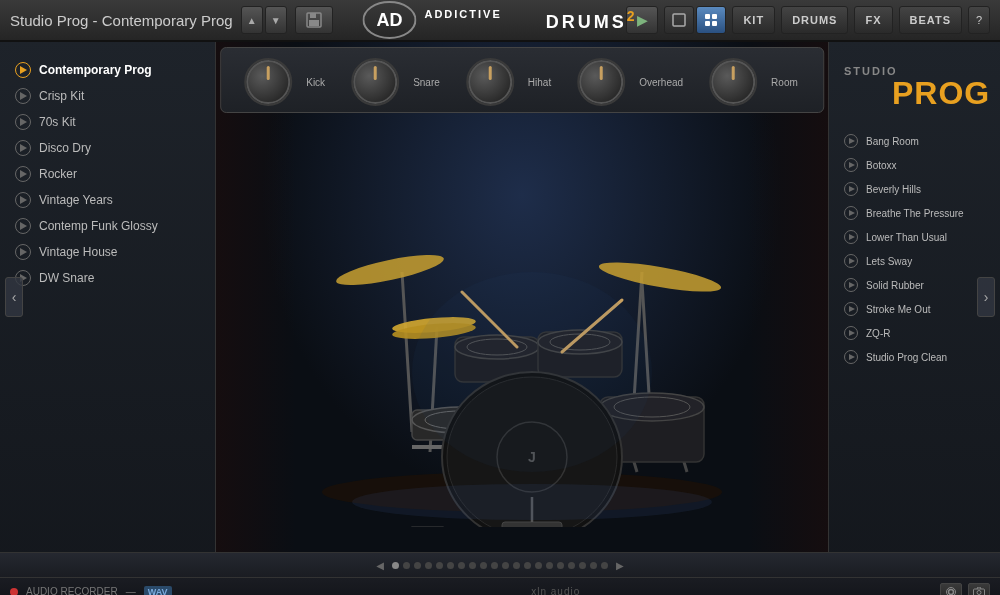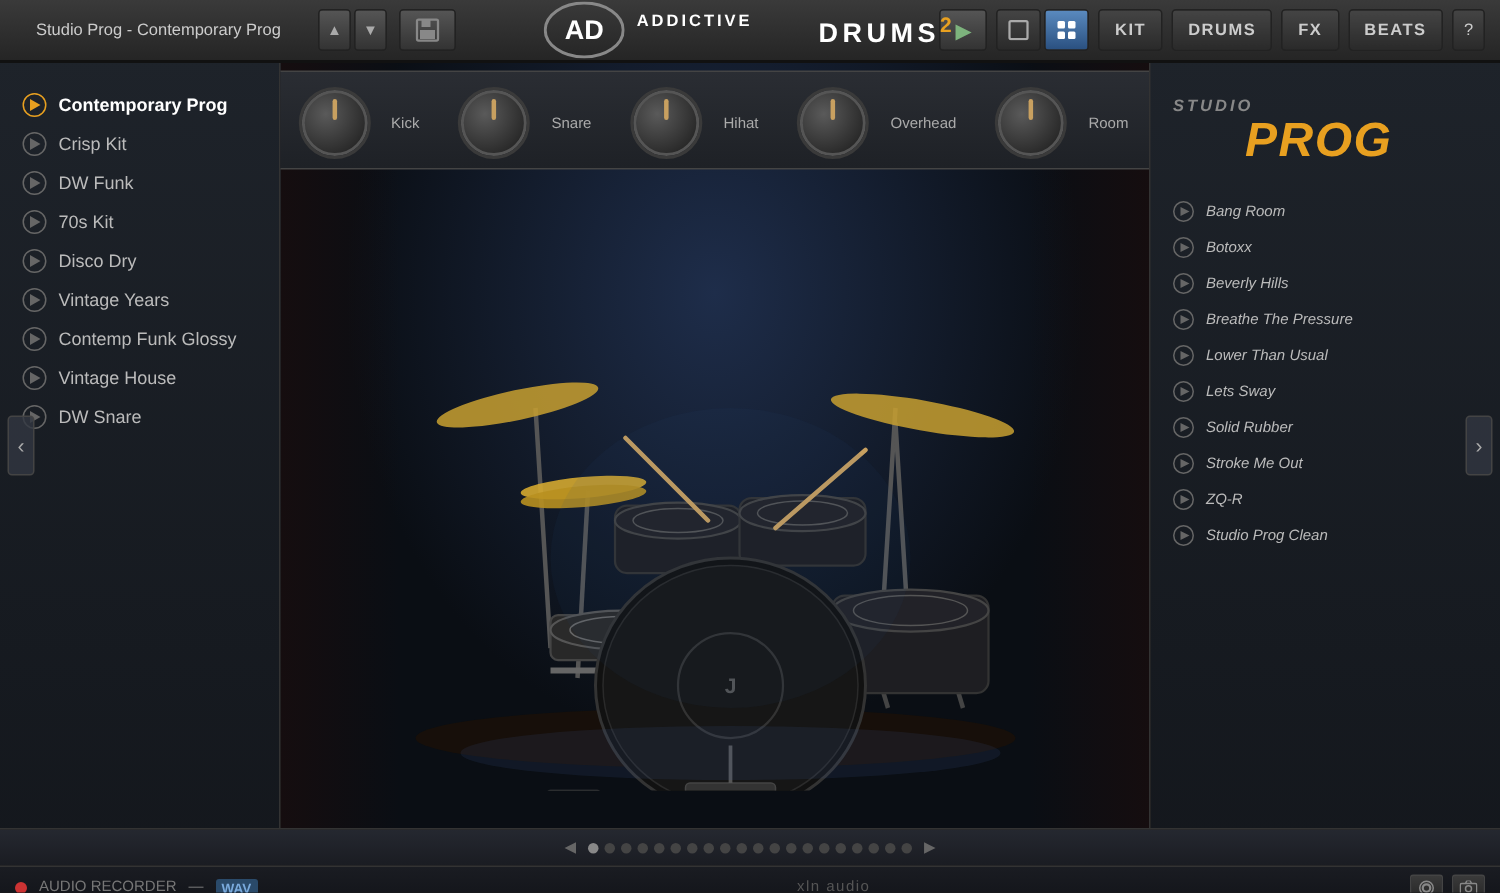--- a/index.html
+++ b/index.html
@@ -23,23 +23,22 @@
     }
     .top-bar-left {
       display: flex;
       align-items: center;
       flex: 1;
       padding-left: 10px;
       gap: 8px;
     }
     .preset-name {
       color: #ccc;
-      font-size: 11px;
+      font-size: 15px;
       min-width: 180px;
-      margin-left: 14px;
     }
     .nav-arrows {
       display: flex;
       gap: 2px;
     }
     .nav-arrow-btn {
       width: 22px;
       height: 28px;
       background: linear-gradient(180deg, #555 0%, #333 100%);
       border: 1px solid #222;
@@ -174,21 +173,21 @@
     .main-area {
       width: 100%;
       height: 510px;
       background: linear-gradient(180deg, #1c2028 0%, #0e1014 60%, #1a1410 100%);
       display: flex;
       position: relative;
     }
 
     
     .left-panel {
-      width: 187px;
+      width: 216px;
       height: 100%;
       background: linear-gradient(180deg, rgba(30,35,42,0.95) 0%, rgba(20,24,30,0.95) 100%);
       border-right: 1px solid #333;
       padding: 15px 0;
       position: relative;
       z-index: 10;
     }
     .kit-item {
       display: flex;
       align-items: center;
@@ -358,28 +357,27 @@
       top: 0;
       right: 0;
       width: 80px;
       height: 100%;
       background: linear-gradient(270deg, #1a0d0d 0%, transparent 100%);
       opacity: 0.7;
     }
 
     
     .right-panel {
-      width: 234px;
+      width: 172px;
       height: 100%;
       background: linear-gradient(180deg, rgba(30,35,42,0.95) 0%, rgba(20,24,30,0.95) 100%);
       border-left: 1px solid #333;
       padding: 15px 0;
       position: relative;
       z-index: 10;
-      font-style: italic;
     }
 
     
     .brand-section {
       padding: 8px 15px 20px;
       text-align: left;
     }
     .brand-studio {
       color: #888;
       font-size: 11px;
@@ -574,33 +572,33 @@
         <div class="kit-item">
           <div class="kit-play-icon">
             <div class="kit-play-triangle"></div>
           </div>
           <span>Crisp Kit</span>
         </div>
         <div class="kit-item">
           <div class="kit-play-icon">
             <div class="kit-play-triangle"></div>
           </div>
-          <span>DW Funk</span>
+          <span>70s Kit</span>
         </div>
         <div class="kit-item">
           <div class="kit-play-icon">
             <div class="kit-play-triangle"></div>
           </div>
-          <span>70s Kit</span>
+          <span>Disco Dry</span>
         </div>
         <div class="kit-item">
           <div class="kit-play-icon">
             <div class="kit-play-triangle"></div>
           </div>
-          <span>Disco Dry</span>
+          <span>Rocker</span>
         </div>
         <div class="kit-item">
           <div class="kit-play-icon">
             <div class="kit-play-triangle"></div>
           </div>
           <span>Vintage Years</span>
         </div>
         <div class="kit-item">
           <div class="kit-play-icon">
             <div class="kit-play-triangle"></div>

